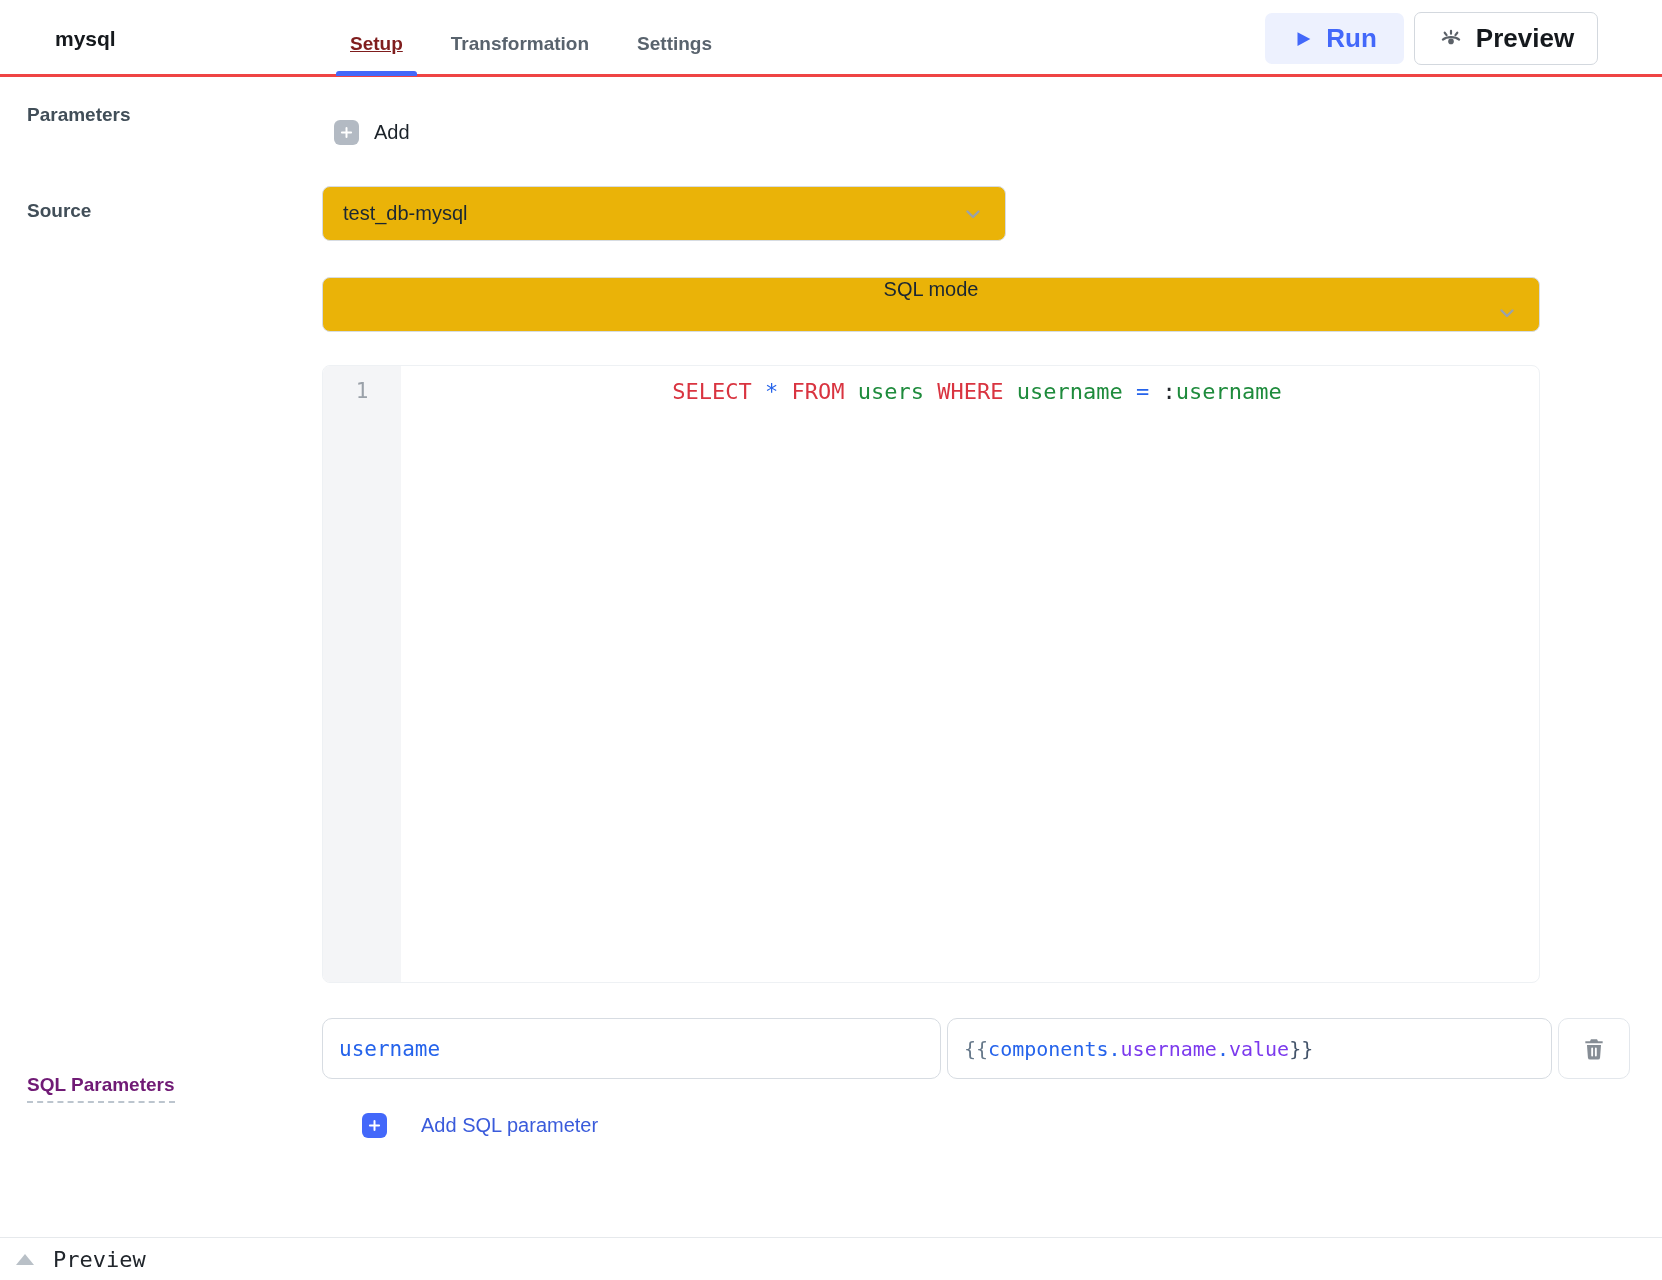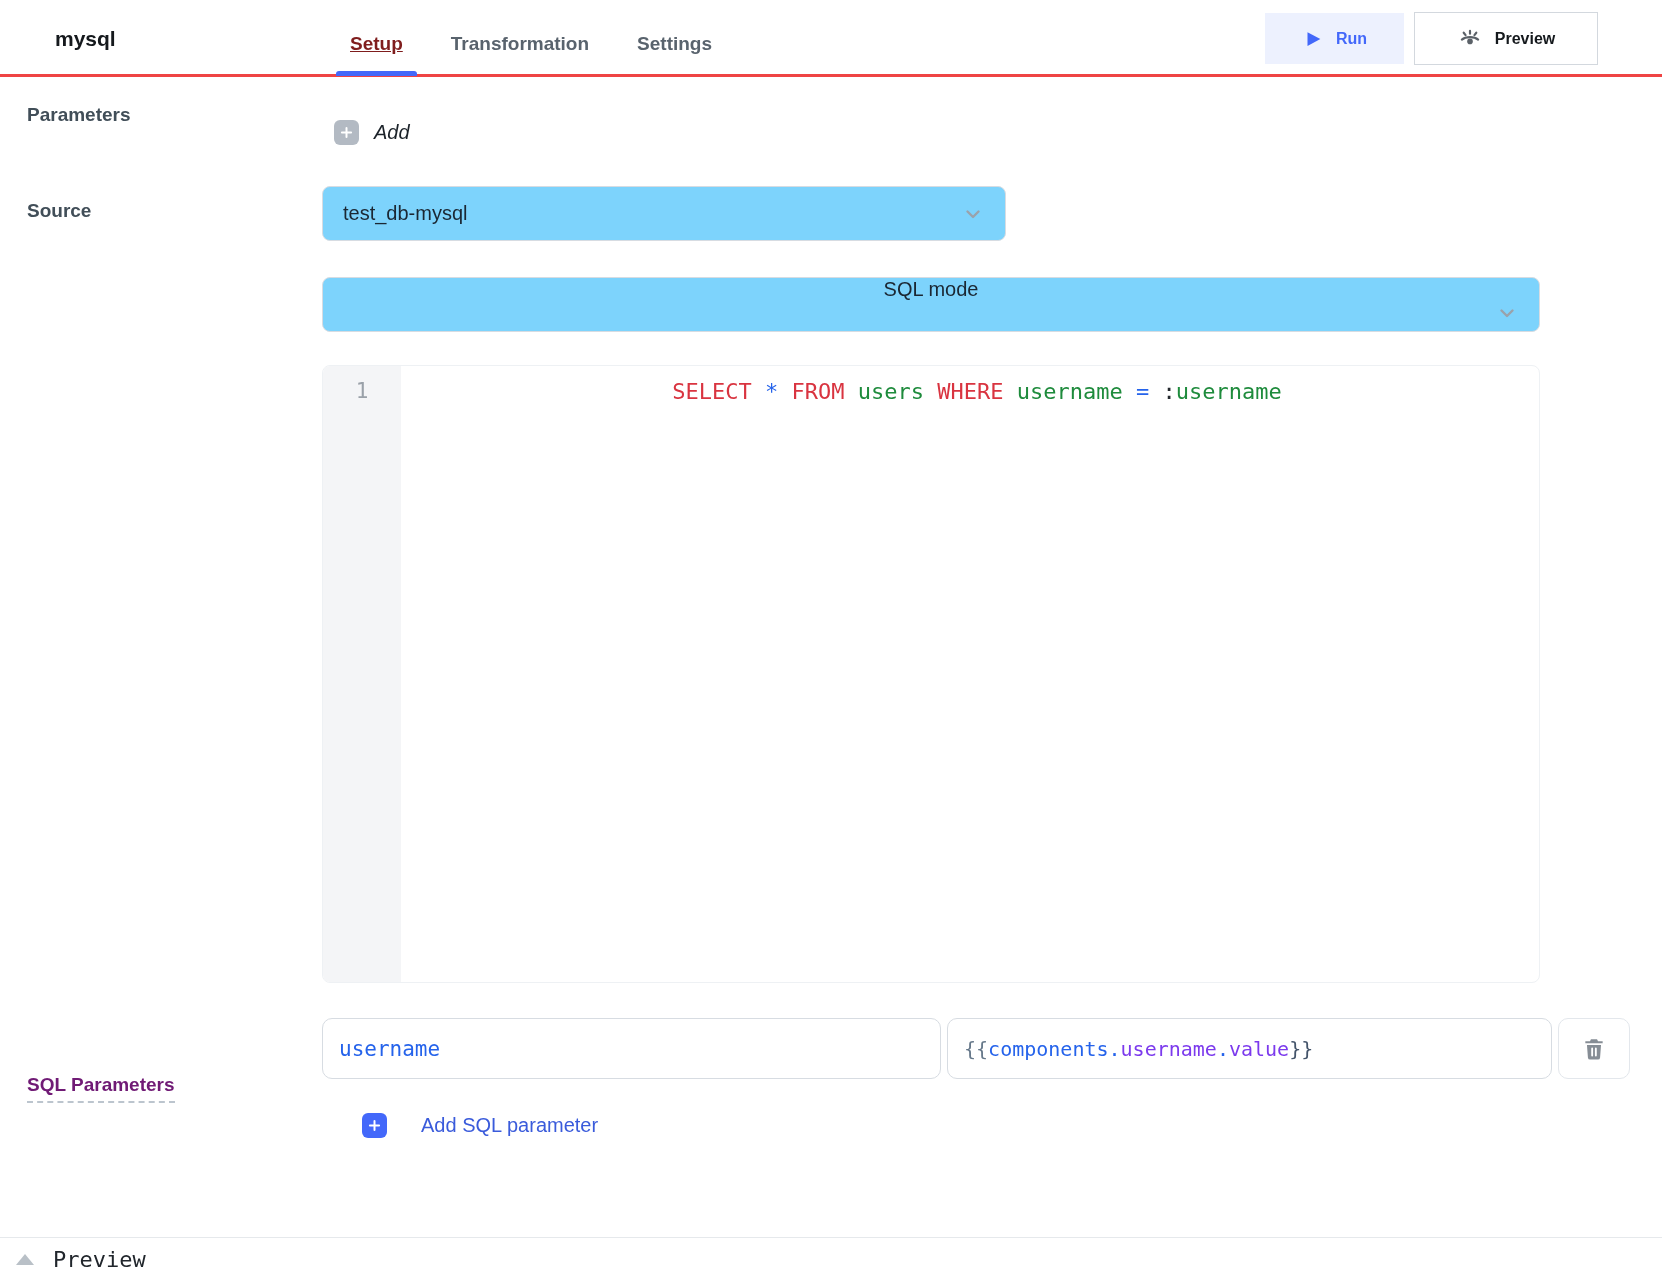--- a/index.html
+++ b/index.html
@@ -12,33 +12,33 @@
             border-bottom:3px solid #ef4444; background:#fff; }
   .app-title { position:absolute; left:55px; top:27px; font-size:21px; font-weight:700; color:#15191d; }
   .tabs { position:absolute; left:348px; top:0; height:76px; display:flex; gap:44px; }
   .tab { position:relative; display:flex; align-items:center; height:100%; padding:12px 2px 0 2px;
          font-size:19px; font-weight:600; color:#59636d; cursor:pointer; }
   .tab.active { color:#7f1d1d;text-decoration:underline; }
   .tab.active::after { content:""; position:absolute; left:-12px; right:-12px; bottom:0;
                        height:5px; background:#4368fa; border-radius:3px 3px 0 0; }
   .actions { position:absolute; right:64px; top:12px; display:flex; gap:10px; align-items:center; }
   .btn { display:flex; align-items:center; justify-content:center; gap:12px;
-         border-radius:0; font-size:16px; font-weight:700; cursor:pointer; }
+         border-radius:7px; font-size:26px; font-weight:700; cursor:pointer; }
   .btn-run { width:139px; height:51px; background:#edf1fe; color:#4368fa; border:none; }
   .btn-preview { width:184px; height:53px; background:#fff; color:#15191d; border:1px solid #d3d8de; }
 
   
   .side-label { position:absolute; left:27px; font-size:19px; font-weight:700; color:#414e58; }
-  .add-params { position:absolute; left:334px; top:120px; display:flex; align-items:center; gap:15px; cursor:pointer;font-style:italic; }
+  .add-params { position:absolute; left:334px; top:120px; display:flex; align-items:center; gap:15px; cursor:pointer; }
   .icon-sq { width:25px; height:25px; border-radius:6px; display:flex; align-items:center; justify-content:center; flex:none; }
   .icon-sq.gray { background:#b3bac3; }
   .icon-sq.blue { background:#4368fa; }
   .add-label { font-size:20px; color:#1b2229; }
 
-  .select { position:absolute; display:flex; align-items:center; background:#7dd3fc;
+  .select { position:absolute; display:flex; align-items:center; background:#eab308;
             border:1px solid #d7dce2; border-radius:8px; padding:0 20px; font-size:20px;
             color:#1b2733; cursor:pointer; }
   .select .chev { margin-left:auto; display:flex; }
   .select-source { left:322px; top:186px; width:684px; height:55px; }
   .select-mode   { left:322px; top:277px; width:1218px; height:55px;flex-direction:column; }
 
   
   .editor { position:absolute; left:322px; top:365px; width:1218px; height:618px;
             border:1px solid #eef1f4; border-radius:8px; display:flex; overflow:hidden; background:#fff; }
   .gutter { width:78px; background:#f4f5f7; flex:none; padding-top:13px; text-align:center; }

